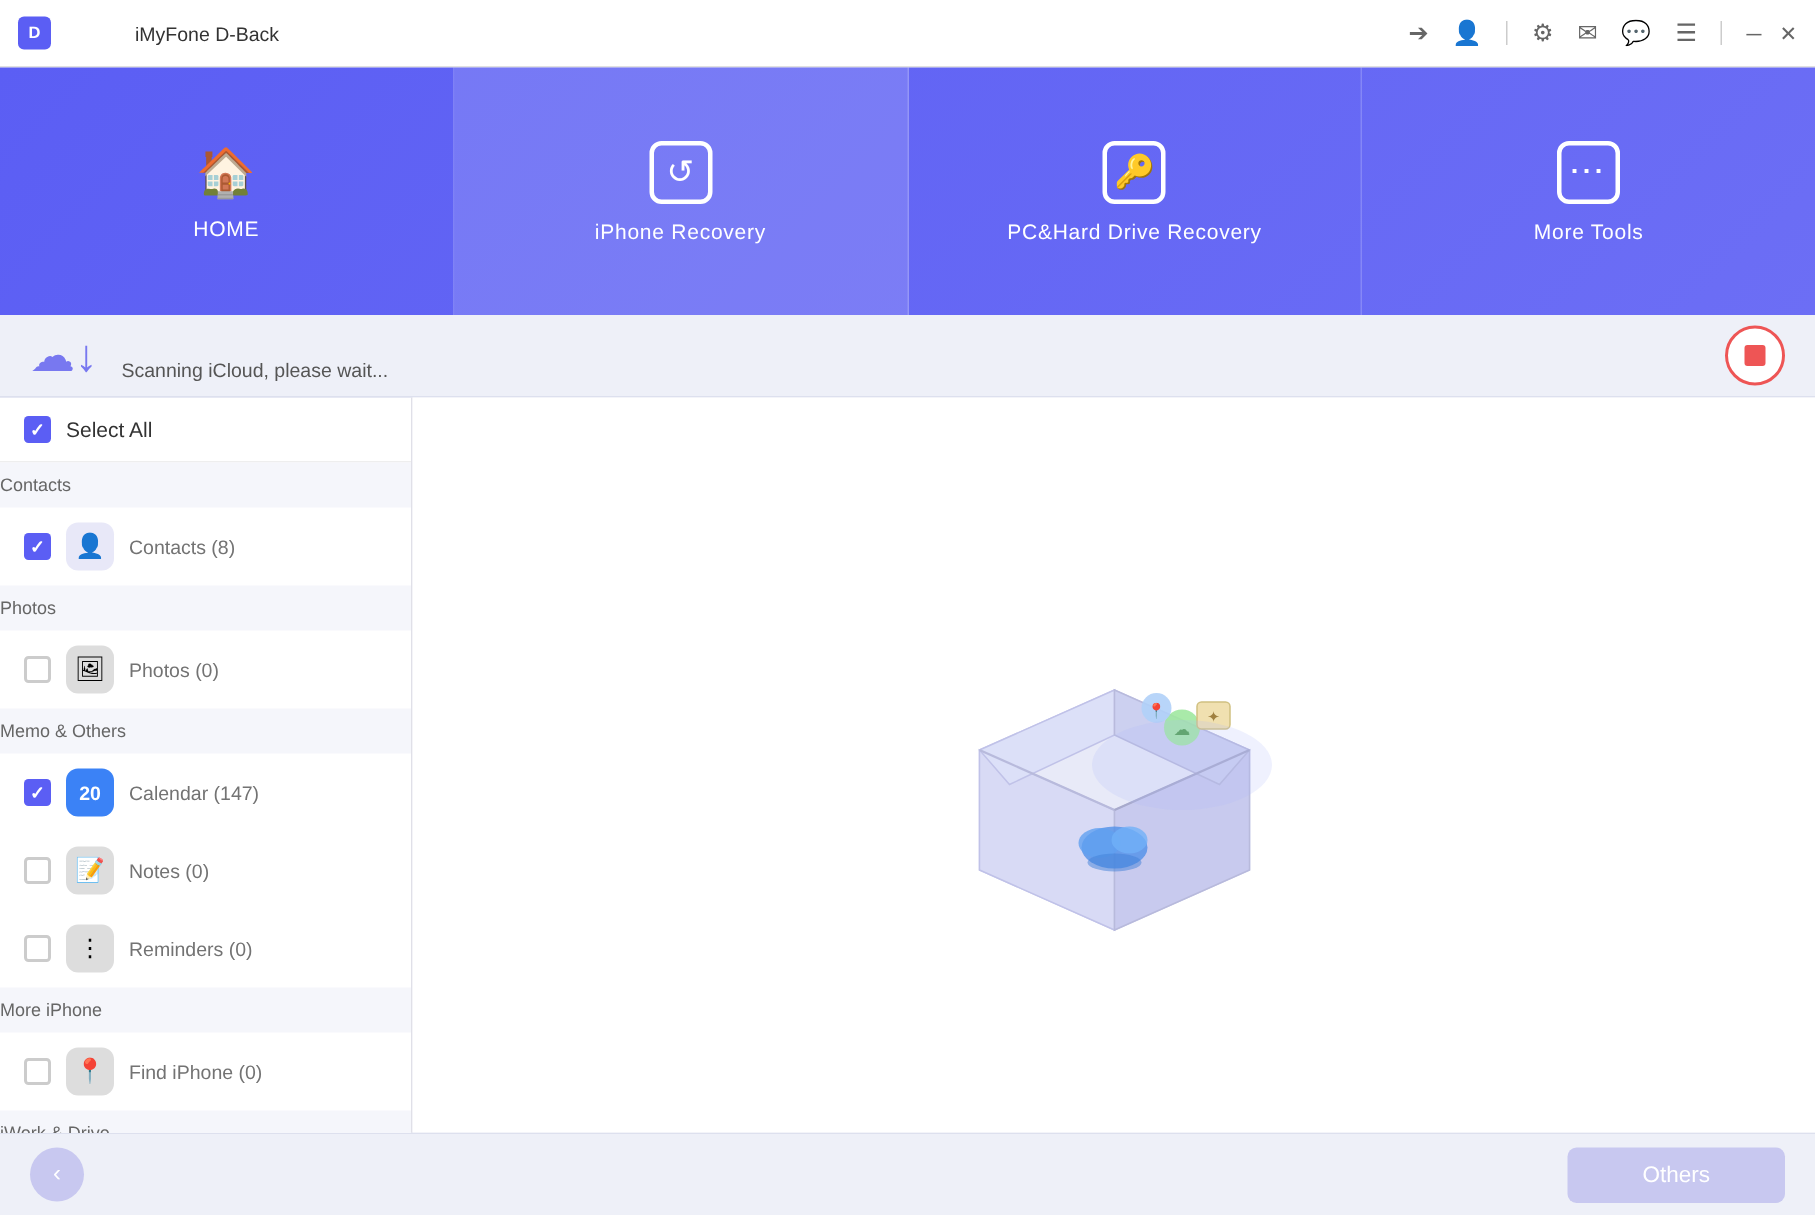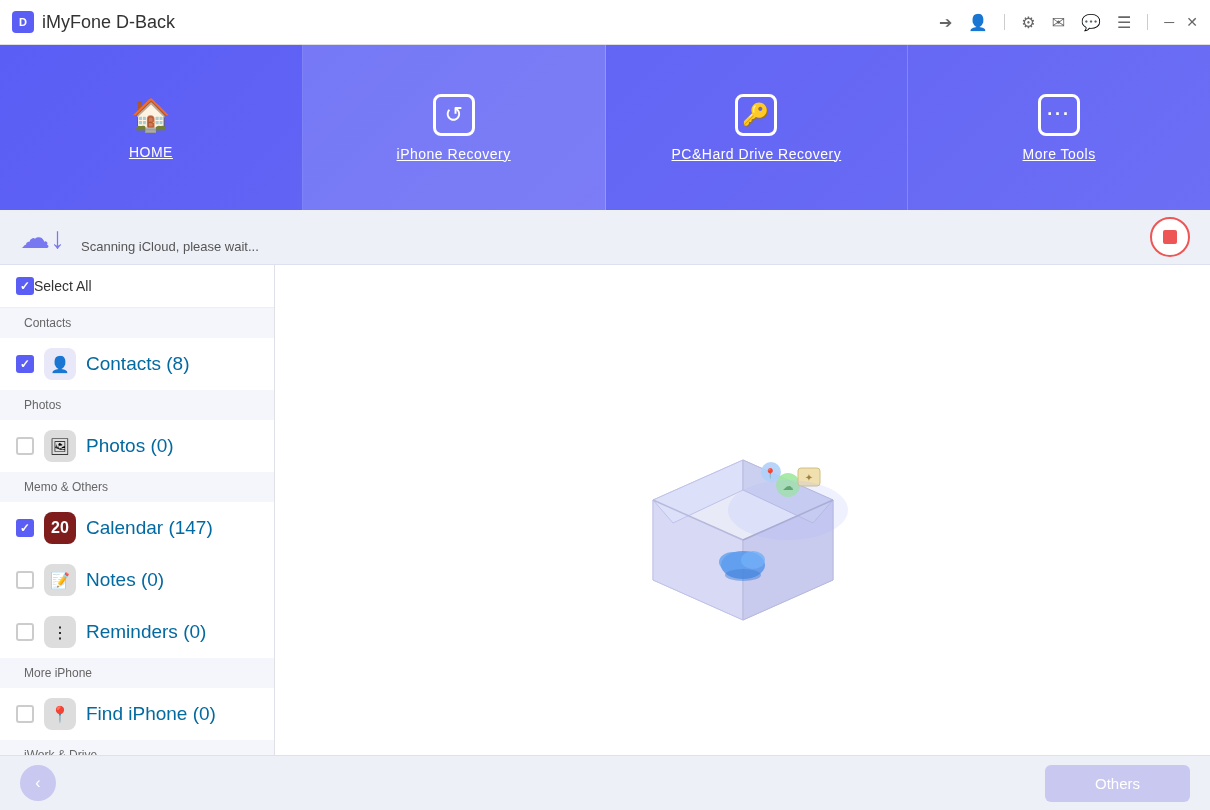--- a/index.html
+++ b/index.html
@@ -16,21 +16,21 @@
       justify-content: space-between;
     }
     .title-bar-left { display: flex; align-items: center; gap: 8px; }
     .title-bar-logo {
       width: 22px; height: 22px;
       background: #5b5ef4;
       border-radius: 4px;
       display: flex; align-items: center; justify-content: center;
       color: white; font-size: 11px; font-weight: bold;
     }
-    .title-bar-title { font-size: 18px; color: #333; font-weight: 500; }
+    .title-bar-title { font-size: 13px; color: #333; font-weight: 500; margin-left: 48px; }
     .title-bar-right { display: flex; align-items: center; gap: 16px; }
     .title-bar-right span { font-size: 16px; color: #666; cursor: pointer; }
     .title-bar-right .sep { width: 1px; height: 16px; background: #ccc; }
     .window-controls { display: flex; gap: 12px; }
     .window-controls span { font-size: 14px; color: #666; cursor: pointer; }
 
     
     .nav-bar {
       height: 165px;
       background: linear-gradient(135deg, #5b5ef4 0%, #6c6ef5 100%);
@@ -45,21 +45,21 @@
       justify-content: center;
       gap: 10px;
       cursor: pointer;
       color: white;
       border-right: 1px solid rgba(255,255,255,0.2);
       position: relative;
     }
     .nav-item:last-child { border-right: none; }
     .nav-item.active { background: rgba(255,255,255,0.15); }
     .nav-item-icon { font-size: 32px; }
-    .nav-item-label { font-size: 14px; font-weight: 500; letter-spacing: 0.5px; text-decoration: underline; }
+    .nav-item-label { font-size: 14px; font-weight: 500; letter-spacing: 0.5px; }
 
     
     .progress-area {
       height: 55px;
       background: #eef0f8;
       display: flex;
       align-items: center;
       padding: 0 20px;
       gap: 16px;
       border-bottom: 1px solid #dde0ee;
@@ -87,40 +87,41 @@
       width: 275px;
       background: white;
       border-right: 1px solid #e0e0e8;
       overflow-y: auto;
       flex-shrink: 0;
     }
     .select-all-row {
       display: flex;
       align-items: center;
       padding: 12px 16px;
+      gap: 10px;
       border-bottom: 1px solid #eee;
     }
     .checkbox-blue {
       width: 18px; height: 18px;
       background: #5b5ef4;
       border-radius: 3px;
       display: flex; align-items: center; justify-content: center;
       flex-shrink: 0; cursor: pointer;
     }
     .checkbox-blue::after { content: '✓'; color: white; font-size: 12px; font-weight: bold; }
     .checkbox-empty {
       width: 18px; height: 18px;
       border: 2px solid #ccc;
       border-radius: 3px;
       flex-shrink: 0; cursor: pointer;
     }
     .select-all-label { font-size: 14px; color: #333; font-weight: 500; }
 
     .category-header {
-      padding: 8px 24px;
+      padding: 8px 0;
       font-size: 12px;
       color: #666;
       background: #f5f6fb;
       font-weight: 500;
     }
     .sidebar-item {
       display: flex;
       align-items: center;
       padding: 10px 16px;
       gap: 10px;
@@ -128,27 +129,27 @@
     }
     .item-icon {
       width: 32px; height: 32px;
       border-radius: 8px;
       background: #e8e8f8;
       display: flex; align-items: center; justify-content: center;
       font-size: 16px;
       flex-shrink: 0;
     }
     .item-icon.gray { background: #eee; }
-    .item-label { font-size: 19px; color: #0369a1; }
+    .item-label { font-size: 13px; color: #737373; }
 
     
     .item-icon.badge {
-      background: #7f1d1d;
+      background: #3b82f6;
       color: white;
-      font-size: 16px;
+      font-size: 13px;
       font-weight: bold;
     }
 
     
     .right-panel {
       flex: 1;
       background: white;
       display: flex;
       align-items: center;
       justify-content: center;

